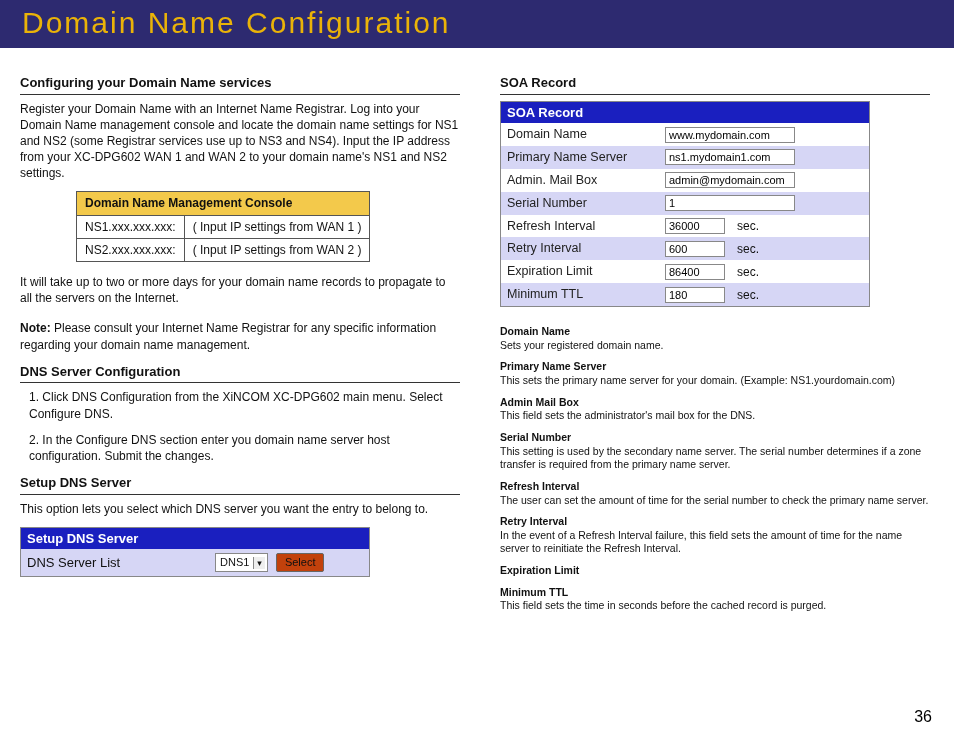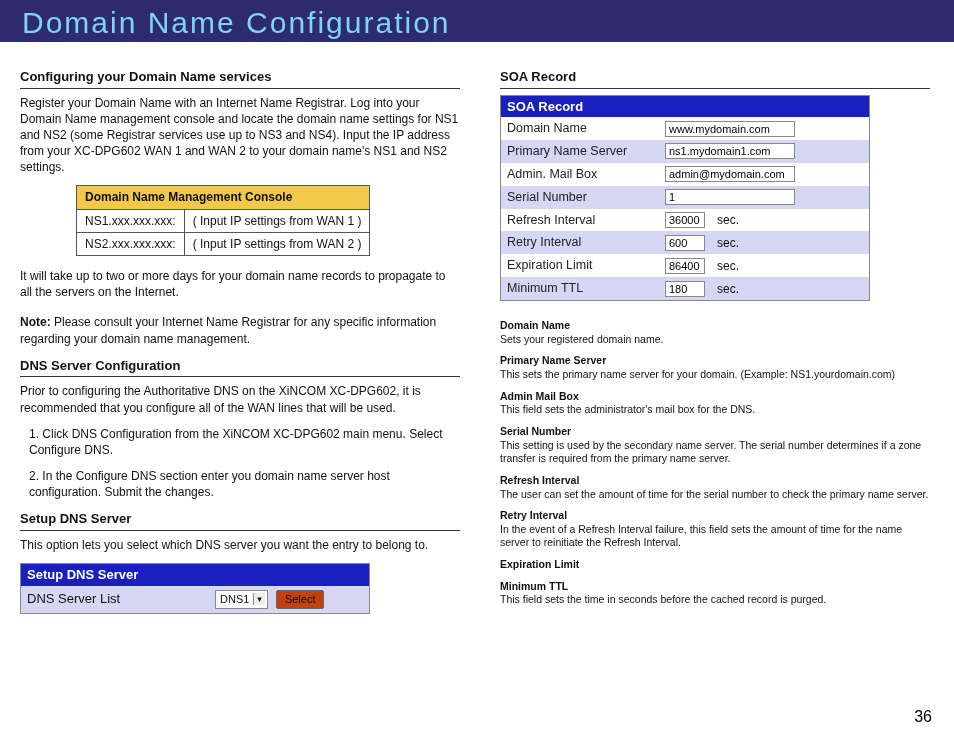--- a/index.html
+++ b/index.html
@@ -7,26 +7,26 @@
     margin: 0;
     font-family: Arial, Helvetica, sans-serif;
     background: #fff;
     width: 954px;
     height: 738px;
     overflow: hidden;
     position: relative;
   }
   .header {
     background: #2d2a70;
-    color: #7dd3fc;
+    color: #eab308;
     font-family: "Trebuchet MS", "Segoe UI", sans-serif;
     font-weight: 300;
     font-size: 30px;
     letter-spacing: 2px;
-    padding: 6px 22px 2px 22px;
+    padding: 6px 22px 8px 22px;
   }
   .content {
     display: flex;
     padding: 16px 20px 0 20px;
     gap: 40px;
   }
   .col {
     flex: 1;
     font-size: 12px;
     color: #111;
@@ -88,21 +88,21 @@
     color: #222;
     font-size: 12.5px;
   }
   .panel-input {
     width: 130px;
     border: 1px solid #888;
     font-size: 11px;
     padding: 1px 3px;
     background: #fff;
   }
-  .panel-input.narrow { width: 40px; }
+  .panel-input.narrow { width: 60px; }
   .unit { font-size: 12px; margin-left: 4px; }
   .desc-block { font-size: 10.5px; margin-top: 18px; line-height: 1.3; }
   .desc-block .d-title { font-weight: bold; margin-top: 8px; }
   .desc-block .d-body { margin-bottom: 2px; }
   .setup-panel {
     border: 1px solid #888;
     width: 350px;
     margin-top: 8px;
   }
   .setup-head {
@@ -175,21 +175,20 @@
         <td>( Input IP settings from WAN 2 )</td>
       </tr>
     </tbody>
       </table>
 
     <p class="para" style="margin-bottom:14px">It will take up to two or more days for your domain name records to propagate to all the servers on the Internet.</p>
     <p class="para"><b>Note:</b><span> Please consult your Internet Name Registrar for any specific information regarding your domain name management.</span></p>
 
     <div class="section-title">DNS Server Configuration</div>
     <div class="divider"></div>
-    <p class="para">Prior to configuring the Authoritative DNS on the XiNCOM XC-DPG602, it is recommended that you configure all of the WAN lines that will be used.</p>
     <p class="para indent">1. Click DNS Configuration from the XiNCOM XC-DPG602 main menu. Select Configure DNS.</p>
     <p class="para indent">2. In the Configure DNS section enter you domain name server host configuration. Submit the changes.</p>
 
     <div class="section-title">Setup DNS Server</div>
     <div class="divider"></div>
     <p class="para">This option lets you select which DNS server you want the entry to belong to.</p>
 
     <div class="setup-panel">
       <div class="setup-head">Setup DNS Server</div>
       <div class="setup-row">

